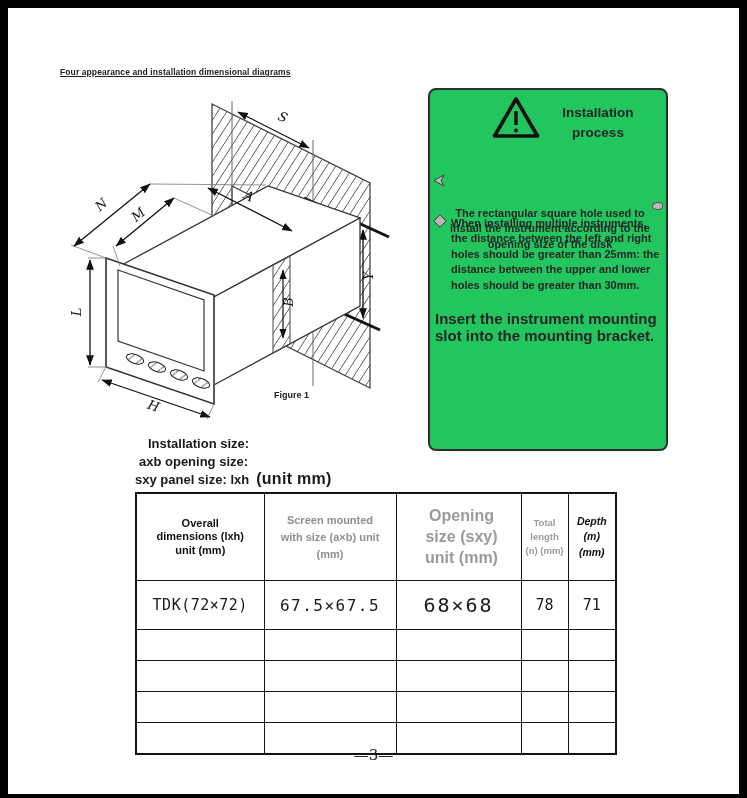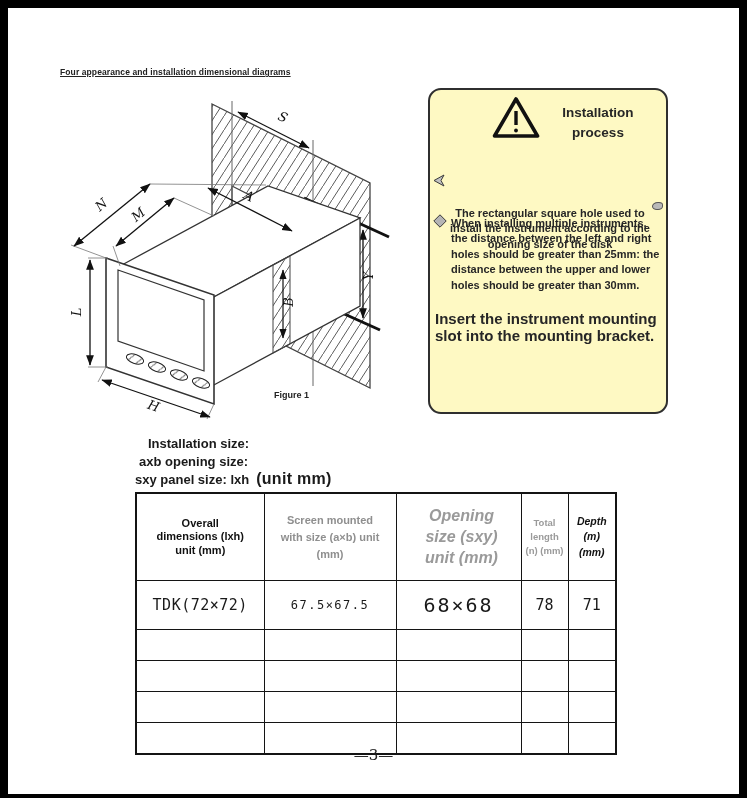--- a/index.html
+++ b/index.html
@@ -16,22 +16,22 @@
 
   
   #doc-heading{
     left:52px;top:59px;font-size:8.5px;font-weight:bold;color:#222;
     letter-spacing:.1px;
     text-decoration:underline;
   }
 
   
   #info-panel{
-    left:420px;top:80px;width:240px;height:326px;
-    background:#fef9c3;border:2px solid #2f2f2f;border-radius:13px;
+    left:420px;top:80px;width:240px;height:363px;
+    background:#22c55e;border:2px solid #2f2f2f;border-radius:8px;
     box-sizing:border-box;
   }
   #info-panel .ip{position:absolute;font-weight:bold;color:#262626;}
   #warn-icon{left:62px;top:6px;width:48px;height:44px;}
   #ip-title{left:112px;top:13px;width:112px;font-size:13.5px;line-height:1.45;text-align:center;color:#111;}
   #ip-p1{left:8px;top:80px;width:224px;font-size:11px;line-height:1.4;text-align:center;margin-top:36px;}
   #p1-arrow-icon{left:1px;top:84px;width:15px;height:13px;}
   #cursor-glyph{left:222px;top:112px;width:9px;height:6px;background:#b9b9b9;border:1px solid #555;border-radius:60% 40% 50% 50%;}
   #ip-p2{left:21px;top:126px;width:211px;font-size:11px;line-height:1.4;}
   #p2-diamond-icon{left:3px;top:124px;width:14px;height:14px;}
@@ -52,27 +52,27 @@
     border:2.5px solid #141414;background:#fff;
   }
   #spec-table td{border:1.6px solid #141414;text-align:center;vertical-align:middle;padding:12px 2px;overflow:hidden;}
   tr.hdr{height:74px;}
   tr.data{height:38px;}
   tr.empty{height:31px;}
   .h1{font-size:11px;font-weight:bold;color:#111;line-height:1.25;}
   .h1 div{width:95px;margin:0 auto;}
   .h2{font-size:11px;font-weight:bold;color:#8f8f8f;line-height:1.55;}
   .h2 div{width:110px;margin:0 auto;}
-  .h3{font-size:16px;font-weight:bold;color:#9a9a9a;line-height:1.3;text-align:left;font-style:italic;}
+  .h3{font-size:16px;font-weight:bold;color:#9a9a9a;line-height:1.3;text-align:left;}
   .h3 div{width:86px;margin-left:20px;}
   .h4{font-size:9.5px;font-weight:bold;color:#9a9a9a;line-height:1.5;}
   .h5{font-size:10.5px;font-weight:bold;color:#111;line-height:1.5;font-style:italic;}
   .mono{font-family:"DejaVu Sans Mono","Liberation Mono",monospace;color:#1a1a1a;}
   .d1{font-size:15px;letter-spacing:.5px;margin-left:20px;}
-  .d2{font-size:12px;letter-spacing:1.5px;}
+  .d2{font-size:16px;letter-spacing:1.5px;}
   .d3{font-size:20px;letter-spacing:2px;}
   .d4{font-size:15px;}
 
   
   #page-number{
     left:0;top:738px;width:100%;text-align:center;
     font-family:"DejaVu Serif","Liberation Serif",serif;font-size:15px;color:#222;
   }
 
   svg text.dim{

